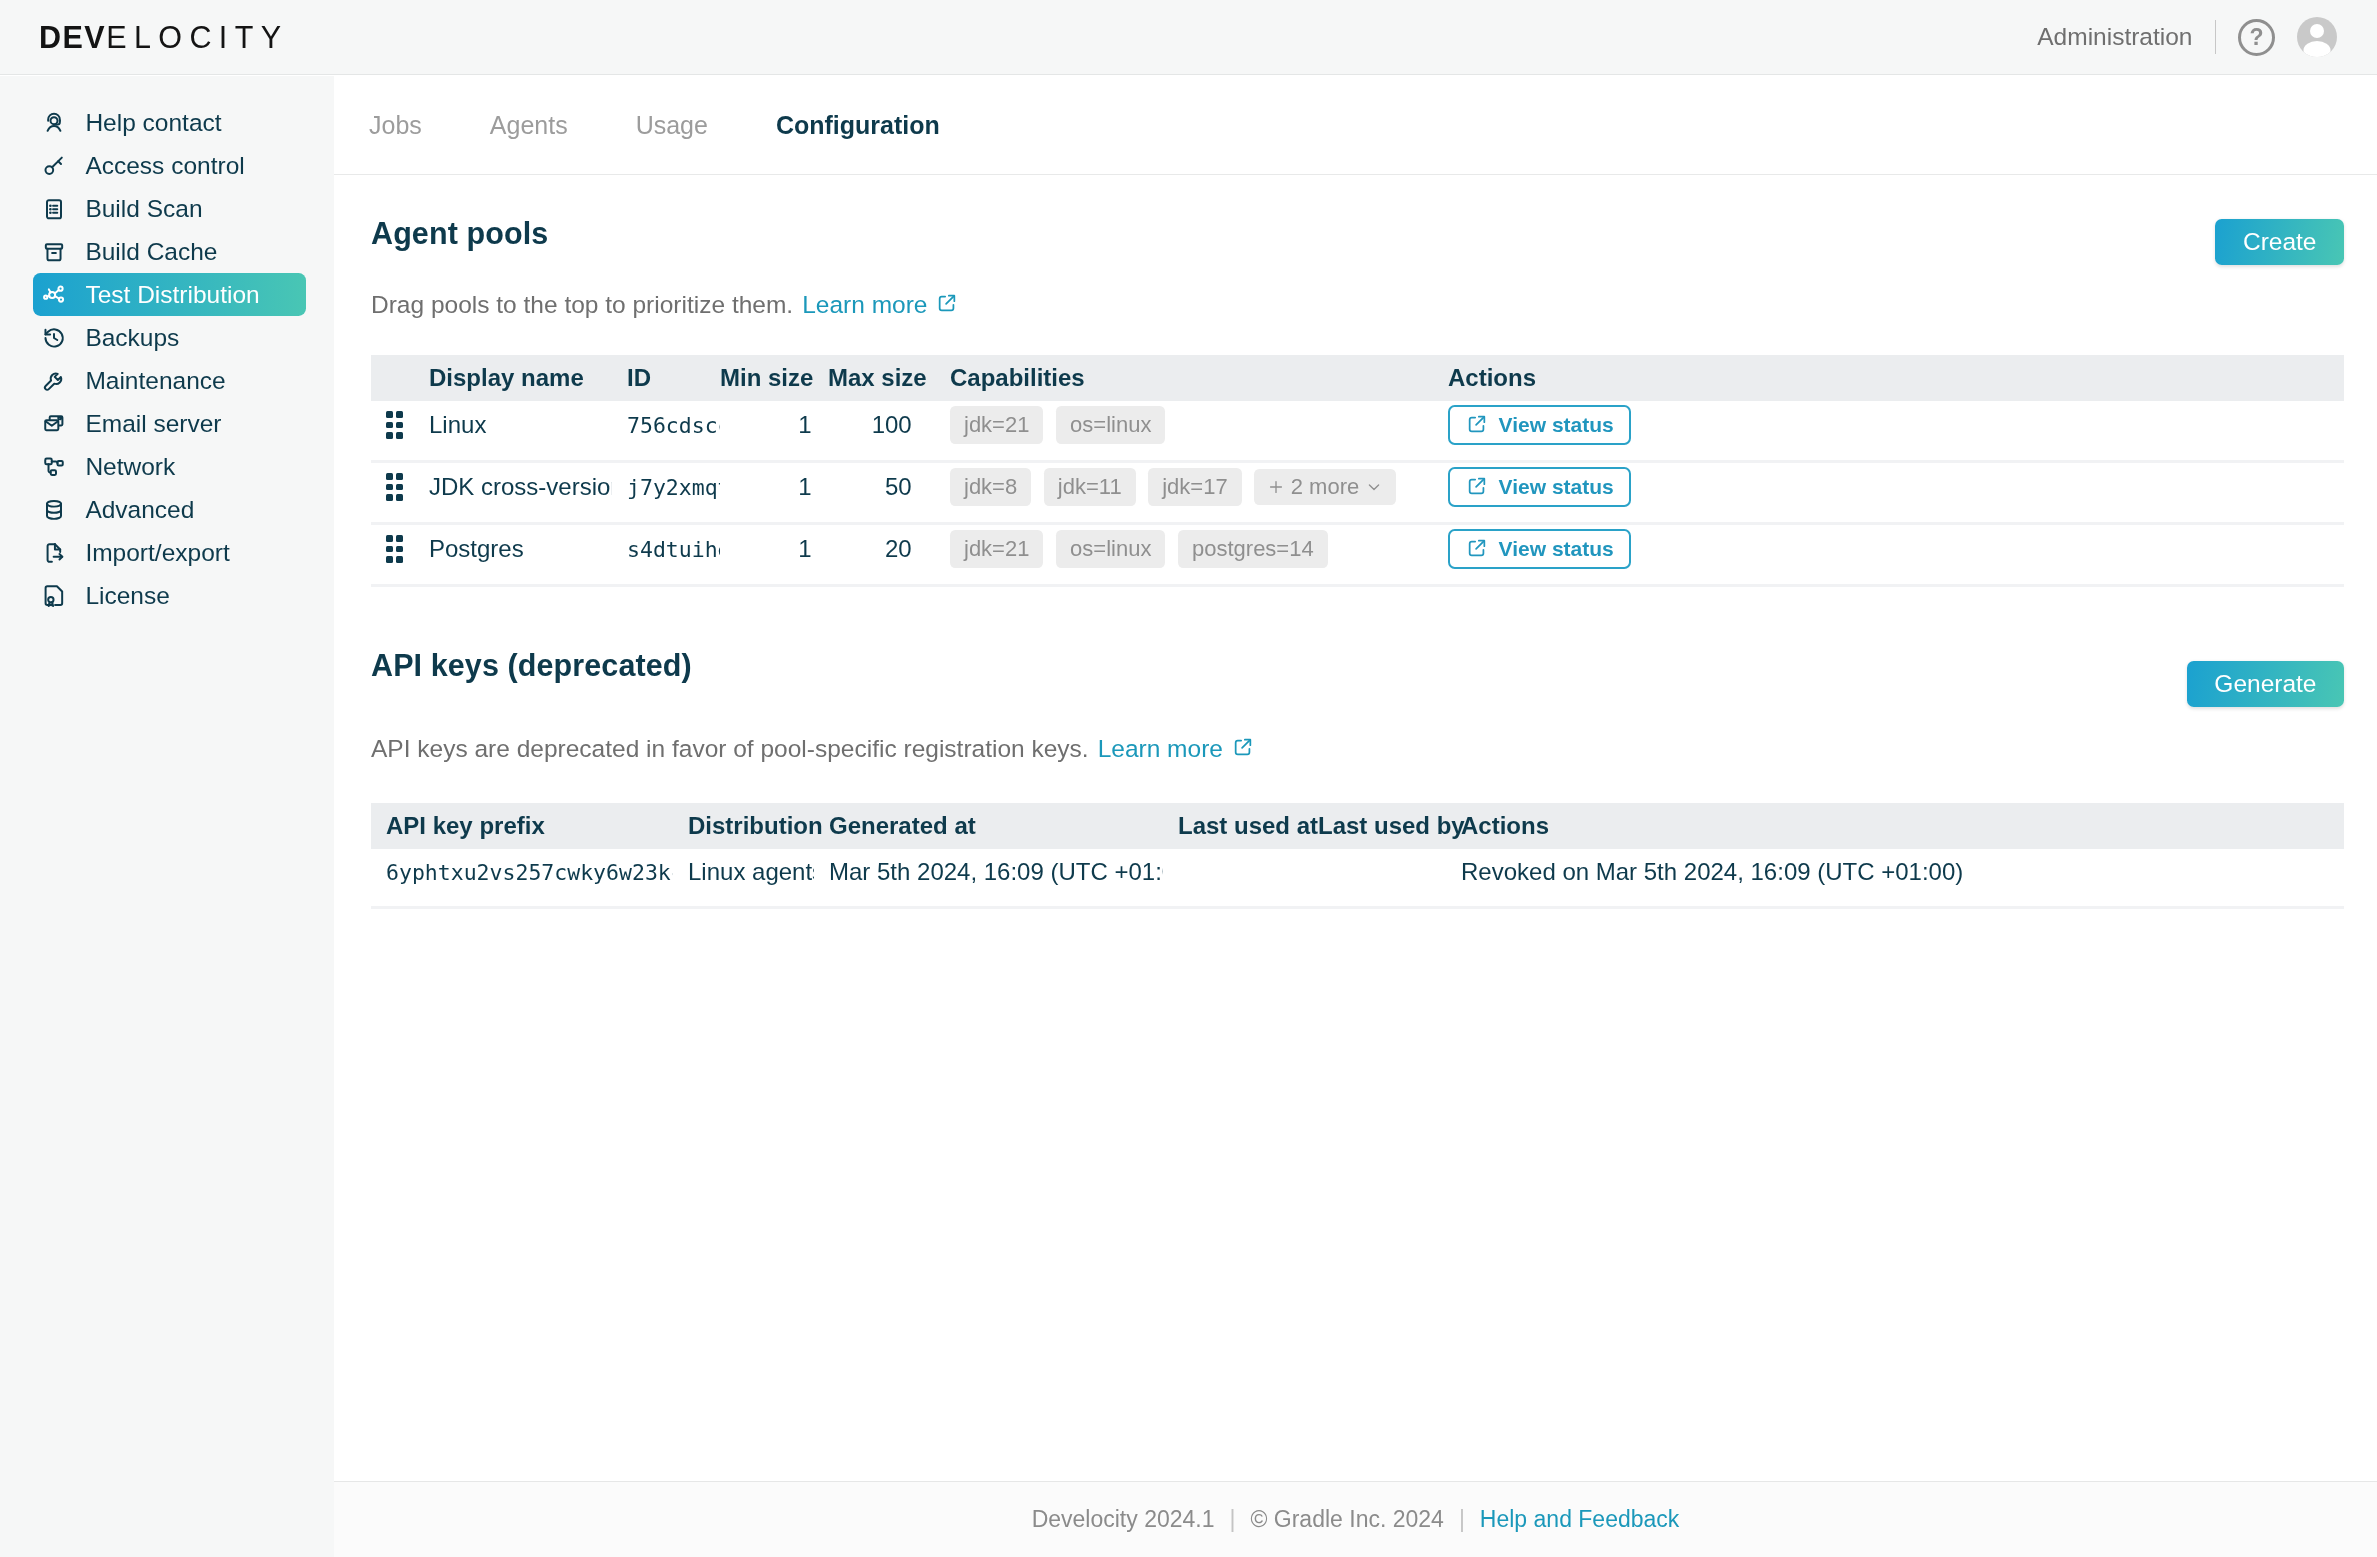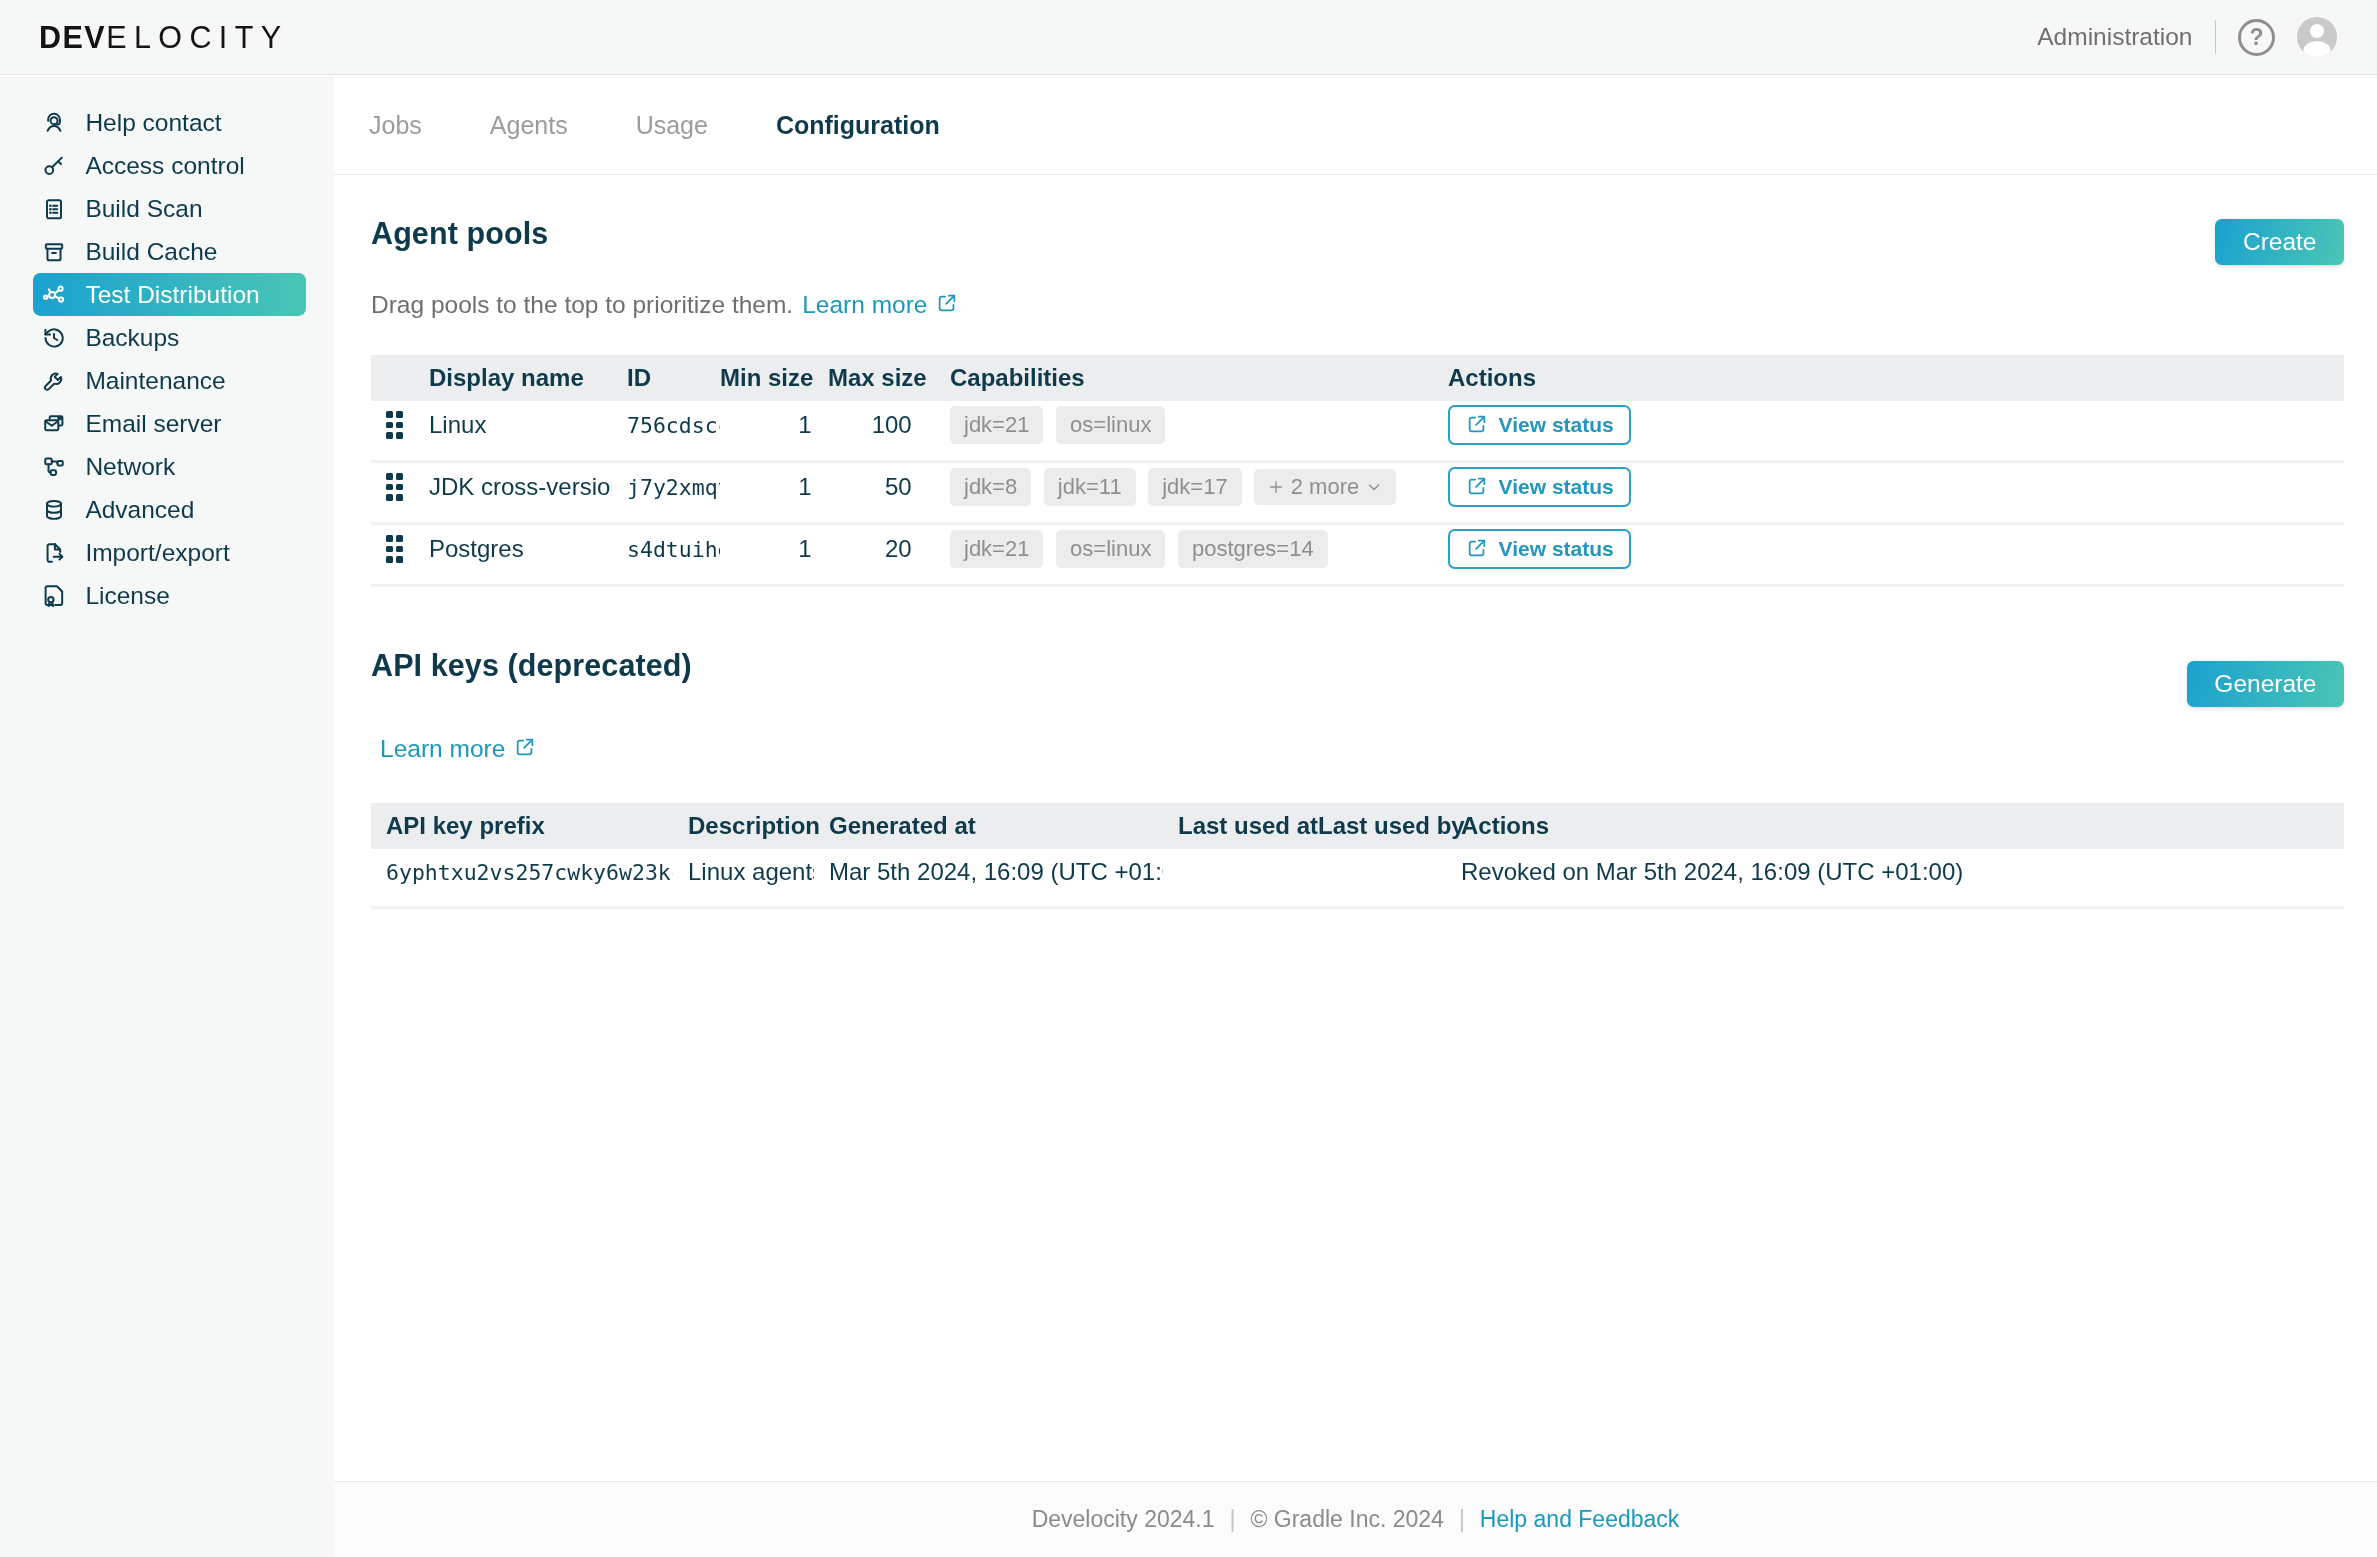--- a/index.html
+++ b/index.html
@@ -400,20 +400,21 @@
               </svg>
               <span>View status</span>
             </button></td>
   </tr>
       </tbody>
   </table>
 
   <h2 class="section-title" id="api-keys-title">API keys (deprecated)</h2>
   <button class="cta-btn" id="generate-btn">Generate</button>
   <div class="section-desc" id="api-keys-desc">
+    <span>API keys are deprecated in favor of pool-specific registration keys.</span>
     <a class="learn-more">
         <span>Learn more</span>
         <span class="ext"><svg viewBox="0 0 24 24" width="22" height="22" fill="none" stroke="currentColor" stroke-width="1.9" stroke-linecap="round" stroke-linejoin="round" aria-hidden="true">
             <path d="M10 5H6.3A2.3 2.3 0 0 0 4 7.3v10.4A2.3 2.3 0 0 0 6.3 20h10.4a2.3 2.3 0 0 0 2.3-2.3V14"></path>
             <path d="M14 4h6v6"></path>
             <path d="M19.5 4.5 11 13"></path>
           </svg></span>
       </a>
   </div>
 
@@ -422,21 +423,21 @@
         <col style="width:302px">
         <col style="width:141px">
         <col style="width:349px">
         <col style="width:140px">
         <col style="width:143px">
         <col>
       </colgroup>
     <thead>
       <tr>
         <th>API key prefix</th>
-        <th>Description</th>
+        <th>Distribution</th>
         <th>Generated at</th>
         <th>Last used at</th>
         <th>Last used by</th>
         <th>Actions</th>
       </tr>
     </thead>
     <tbody id="keys-body">
         <tr>
     <td class="mono">6yphtxu2vs257cwky6w23kcwv3</td>
     <td>Linux agents</td>

